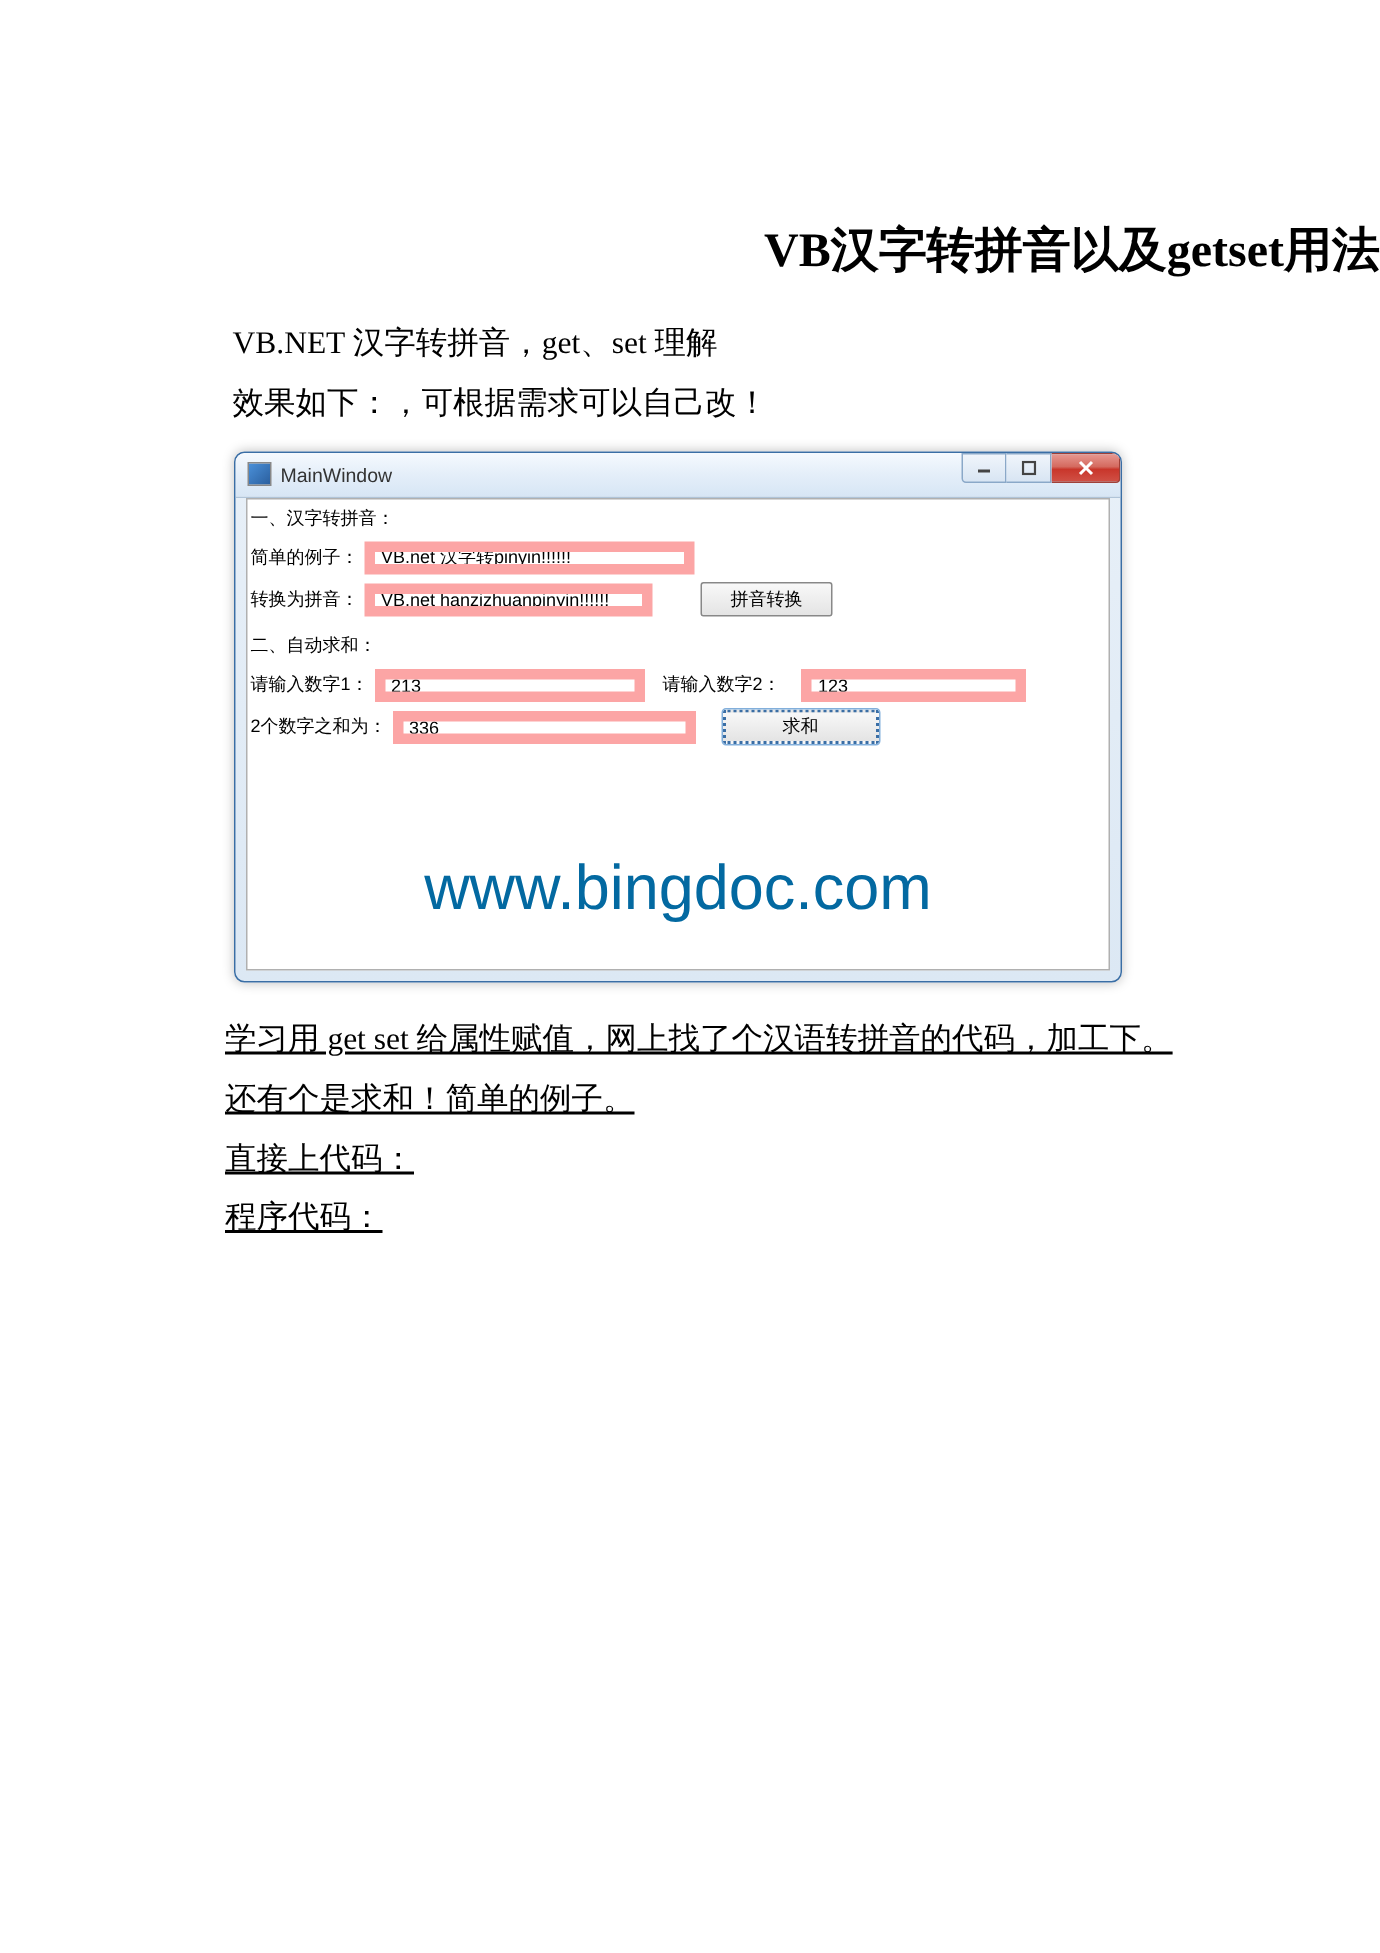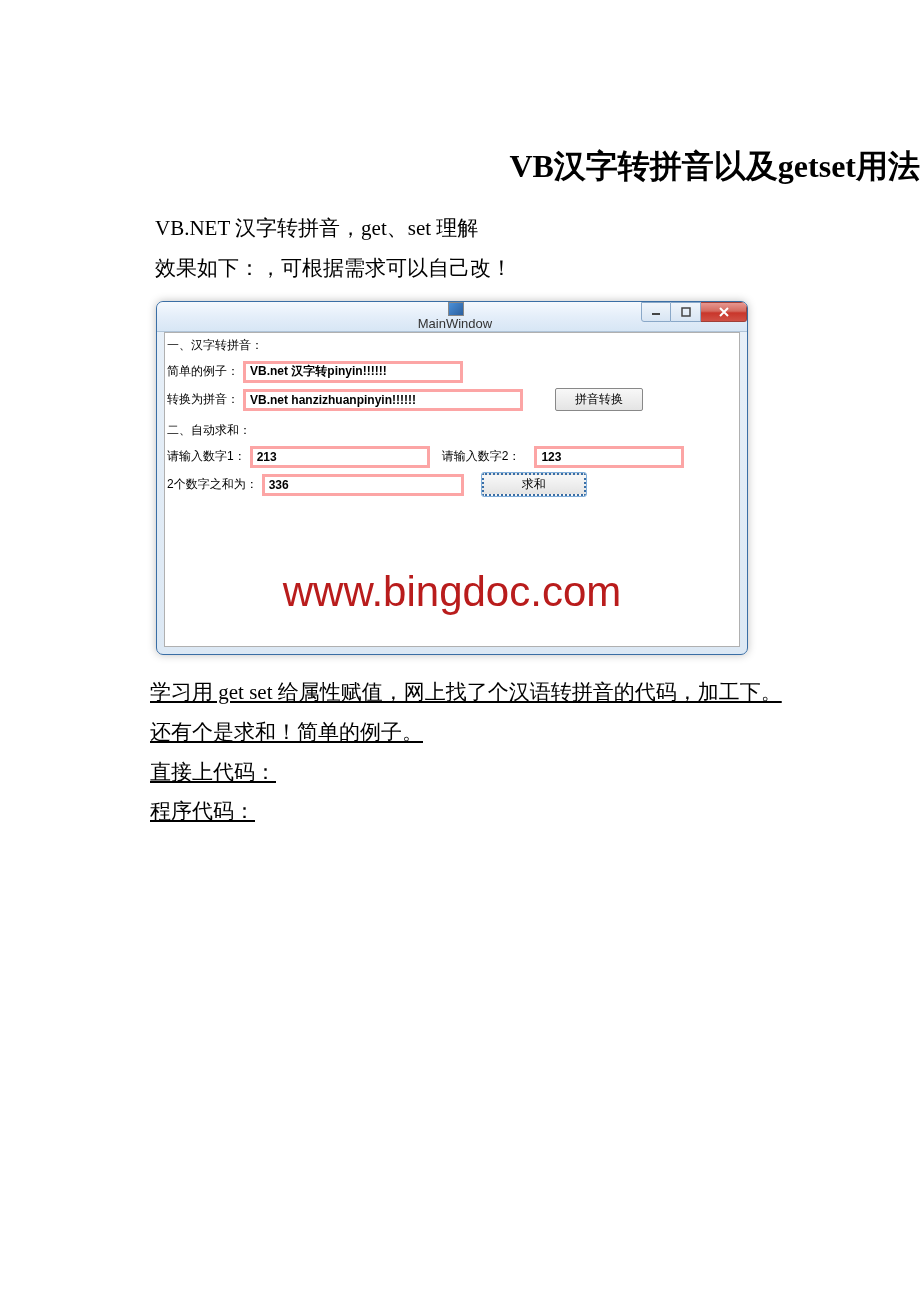--- a/index.html
+++ b/index.html
@@ -53,21 +53,20 @@
       overflow: hidden;
     }
     .titlebar {
       height: 30px;
       background: linear-gradient(to bottom, #f5f9fe 0%, #e4eef9 50%, #d7e6f5 100%);
       border-bottom: 1px solid #b0c4d8;
       position: relative;
       display: flex;
       align-items: center;
       border-radius: 6px 6px 0 0;
-      flex-direction: column;
     }
     .title-icon {
       width: 16px;
       height: 16px;
       margin-left: 8px;
       background: linear-gradient(135deg, #4a90d9, #2b5f9e);
       border: 1px solid #888;
     }
     .title-text {
       margin-left: 6px;
@@ -128,26 +127,25 @@
       height: 28px;
     }
     .field-label {
       font-size: 12px;
       font-family: "Microsoft YaHei", "SimSun", sans-serif;
       white-space: nowrap;
       margin-right: 4px;
     }
     .text-input {
       height: 22px;
-      border: 3px solid #fca5a5;
+      border: 7px solid #fca5a5;
       font-size: 12px;
       padding: 0 4px;
       font-family: "Microsoft YaHei", Arial, sans-serif;
       background: #fff;
-      font-weight: bold;
     }
     .btn {
       height: 23px;
       border: 1px solid #888;
       background: linear-gradient(to bottom, #f8f8f8, #e4e4e4);
       font-size: 12px;
       font-family: "Microsoft YaHei", "SimSun", sans-serif;
       padding: 0 10px;
       border-radius: 2px;
       cursor: pointer;
@@ -156,21 +154,21 @@
       border: 2px dotted #3a6ea5;
       outline: 1px solid #82afdb;
     }
     .watermark {
       position: absolute;
       bottom: 30px;
       left: 0;
       right: 0;
       text-align: center;
       font-size: 42px;
-      color: #b91c1c;
+      color: #0369a1;
       font-family: Arial, sans-serif;
       letter-spacing: 0px;
       pointer-events: none;
     }
   </style>
 </head>
 <body>
 
 <h1 class="page-title">VB汉字转拼音以及getset用法</h1>
 
@@ -203,21 +201,21 @@
   <div class="client-area">
     <div class="section-label">一、汉字转拼音：</div>
 
     <div class="form-row">
       <span class="field-label">简单的例子：</span>
       <input class="text-input" style="width: 220px;" value="VB.net 汉字转pinyin!!!!!!">
     </div>
 
     <div class="form-row">
       <span class="field-label">转换为拼音：</span>
-      <input class="text-input" style="width: 280px;" value="VB.net hanzizhuanpinyin!!!!!!">
+      <input class="text-input" style="width: 192px;" value="VB.net hanzizhuanpinyin!!!!!!">
       <span style="width:32px"></span>
       <button class="btn" style="width:88px">拼音转换</button>
     </div>
 
     <div class="section-label" style="margin-top:4px">二、自动求和：</div>
 
     <div class="form-row">
       <span class="field-label">请输入数字1：</span>
       <input class="text-input" style="width: 180px;" value="213">
       <span style="width:12px"></span>

